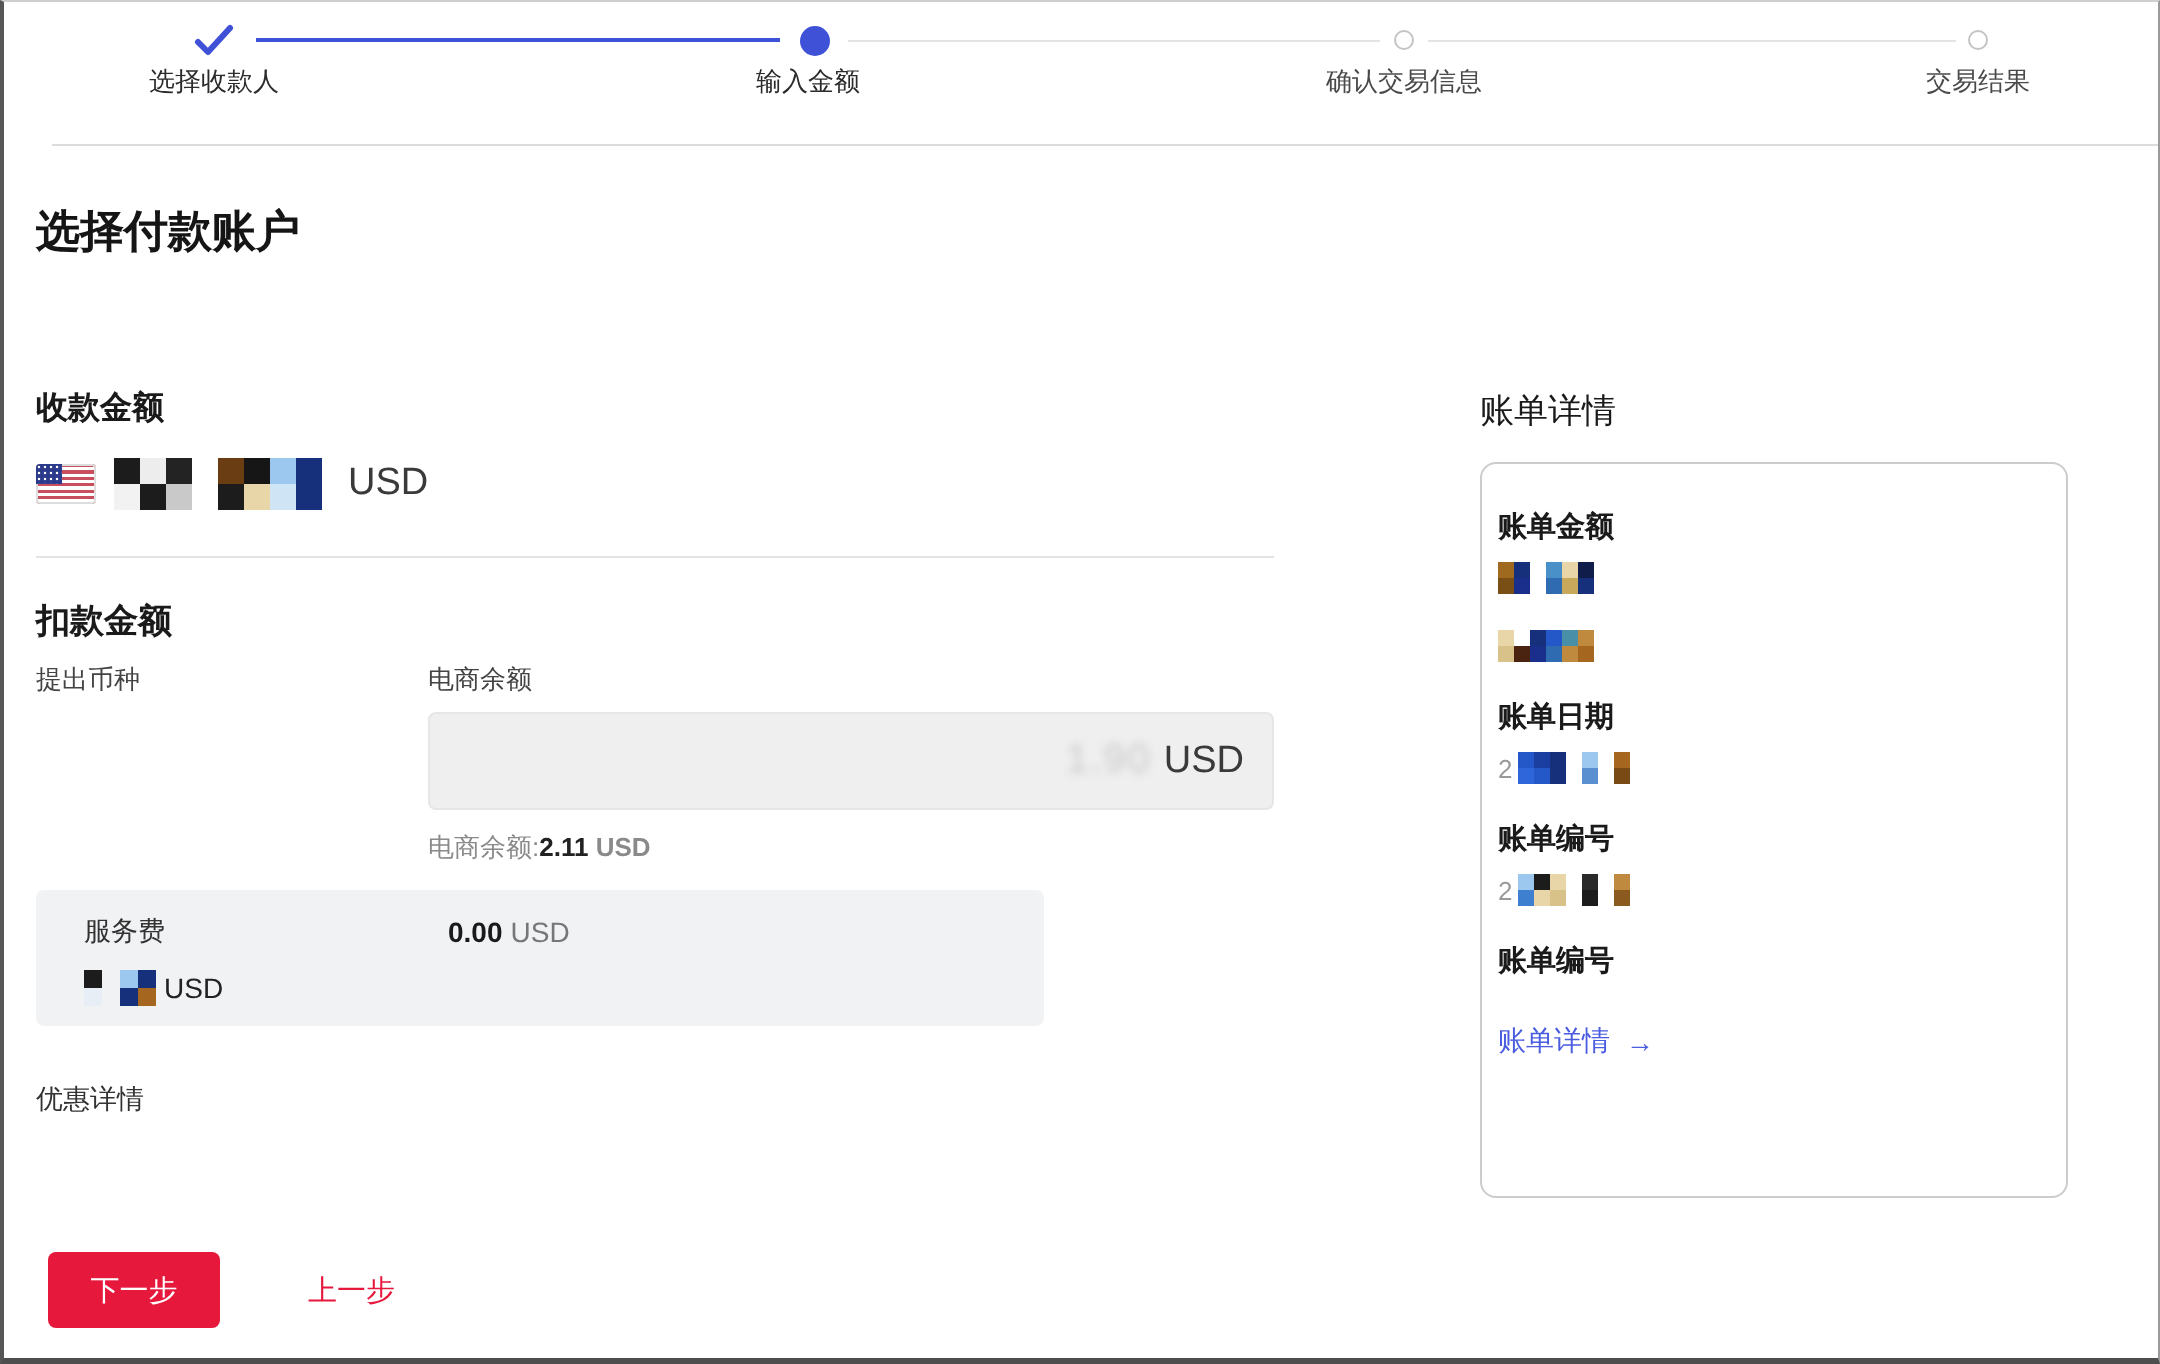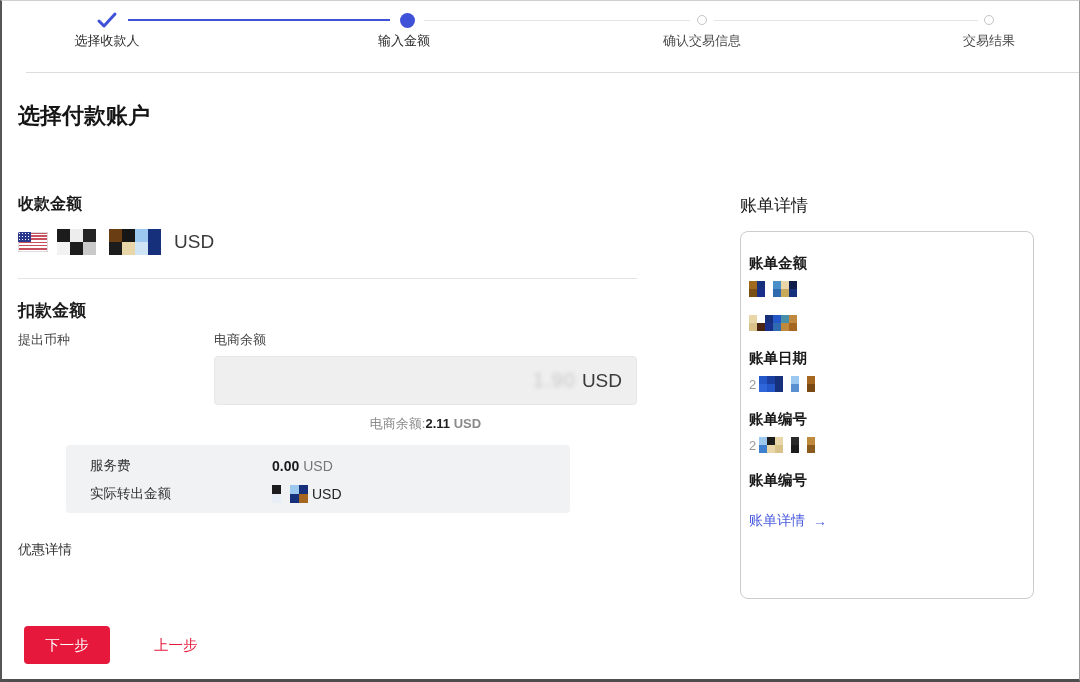--- a/index.html
+++ b/index.html
@@ -45,24 +45,24 @@
   .fl-currency { left:16px; top:330px; }
   .fl-amount { left:212px; top:330px; }
   .currency-select { position:absolute; left:16px; top:355px; width:186px; height:49px; background:#fff;
     border:1px solid #1f1f1f; border-radius:4px; display:flex; align-items:center; padding:0 14px; gap:10px; cursor:pointer; }
   .currency-select .sel-text { font-size:14.5px; color:#1a1a1a; flex:1; }
   .chevron { width:16px; height:16px; flex:0 0 auto; }
   .amount-input { position:absolute; left:212px; top:355px; width:423px; height:49px; background:#efefef;
     border:1px solid #e6e6e6; border-radius:4px; display:flex; align-items:center; justify-content:flex-end; padding:0 14px; gap:6px; }
   .blurred-amount { font-size:20px; color:#c9c9c9; filter:blur(2px); letter-spacing:1px; }
   .amount-currency { font-size:19px; color:#3a3a3a; }
-  .balance-line { position:absolute; left:212px; top:414px; width:423px; text-align:center; font-size:13px; color:#8a8a8a; }
+  .balance-line { position:absolute; left:212px; top:414px; width:423px; text-align:left; font-size:13px; color:#8a8a8a; }
   .balance-line .bal-val { color:#222; font-weight:700; }
   .balance-line .bal-cur { color:#8a8a8a; font-weight:700; }
-  .fees-panel { position:absolute; left:16px; top:444px; width:504px; height:68px; background:#f1f2f4; border-radius:4px;margin-left:48px; }
+  .fees-panel { position:absolute; left:16px; top:444px; width:504px; height:68px; background:#f1f2f4; border-radius:4px; }
   .fee-row { position:absolute; left:24px; display:flex; align-items:center; }
   .fee-row-1 { top:12px; }
   .fee-row-2 { top:40px; }
   .fee-label { width:182px; font-size:13.5px; color:#333; }
   .fee-value { font-size:14px; color:#1a1a1a; font-weight:700; display:flex; align-items:center; gap:4px; }
   .fee-cur { color:#777; font-weight:400; }
   .fee-cur-dark { color:#222; font-weight:400; }
   .promo-label { position:absolute; left:16px; top:540px; font-size:13.5px; color:#333; }
   .promo-box { position:absolute; left:212px; top:534px; width:423px; height:38px; background:#eef4fd;
     border:1px solid #d0e2f7; border-radius:4px; display:flex; align-items:center; padding:0 12px; }
@@ -155,21 +155,20 @@
 
   <div class="fees-panel">
     <div class="fee-row fee-row-1">
       <span class="fee-label">服务费</span>
       <span class="fee-value">
         <span>0.00</span>
         <span class="fee-cur">USD</span>
       </span>
     </div>
     <div class="fee-row fee-row-2">
-      <span class="fee-label">实际转出金额</span>
       <span class="fee-value">
         <span class="mosaic">
             <div class="m-row">
               <span class="m-cell" style="width: 9px; height: 9px; background: rgb(28, 28, 28);"></span>
               <span class="m-cell" style="width: 9px; height: 9px;"></span>
               <span class="m-cell" style="width: 9px; height: 9px; background: rgb(156, 199, 238);"></span>
               <span class="m-cell" style="width: 9px; height: 9px; background: rgb(22, 48, 124);"></span>
             </div>
             <div class="m-row">
               <span class="m-cell" style="width: 9px; height: 9px; background: rgb(232, 238, 245);"></span>

